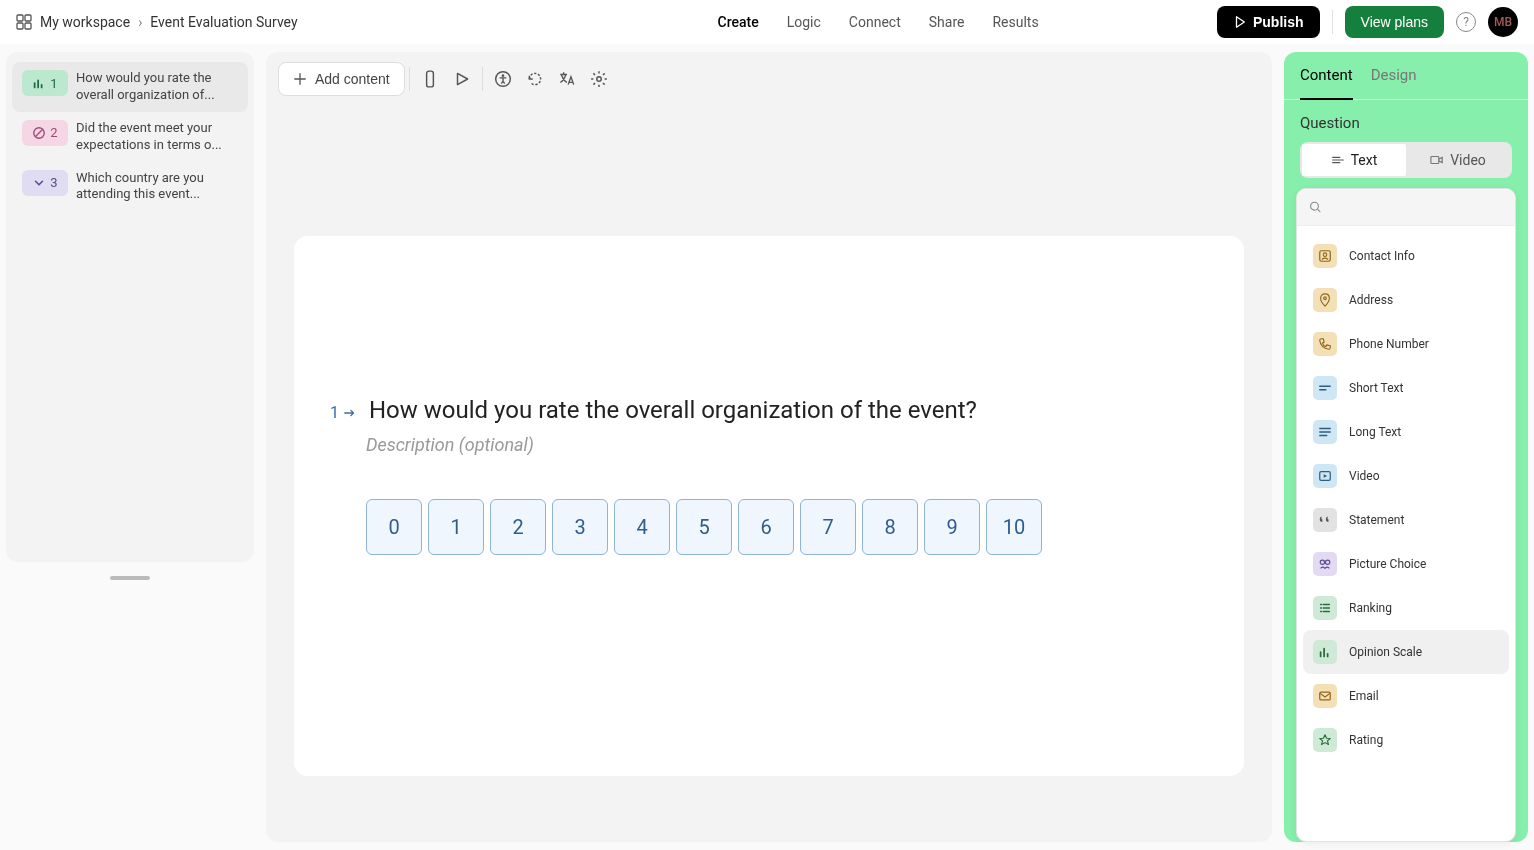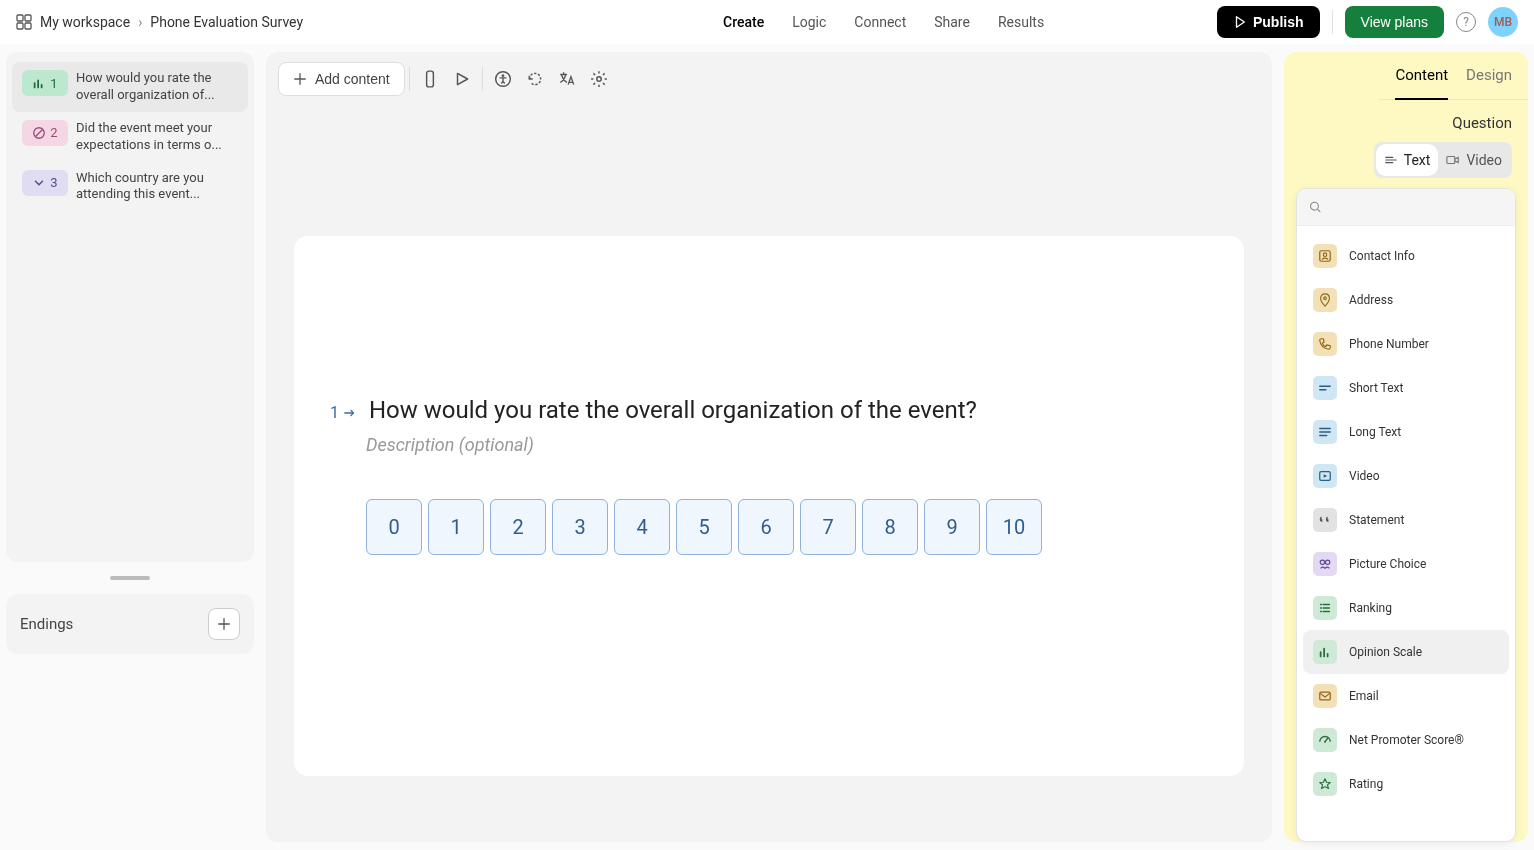--- a/index.html
+++ b/index.html
@@ -10,21 +10,21 @@
 .breadcrumb { display: flex; align-items: center; gap: 8px; font-size: 14px; color: #333; }
 .breadcrumb .grid-icon { width: 16px; height: 16px; display: inline-flex; }
 .breadcrumb .chevron { color: #888; }
 .topnav { display: flex; margin-left: 420px; gap: 28px; }
 .topnav-item { font-size: 14px; color: #555; cursor: pointer; }
 .topnav-item.active { color: #000; font-weight: 500; text-align: center; }
 .header-right { margin-left: auto; display: flex; align-items: center; gap: 12px; }
 .publish-btn { background: #000; color: #fff; border-radius: 8px; padding: 8px 16px; display: flex; align-items: center; gap: 6px; font-size: 14px; cursor: pointer; border: none; font-weight: bold; }
 .viewplans-btn { background: #15803d; color: #fff; border-radius: 8px; padding: 8px 16px; font-size: 14px; cursor: pointer; border: none; }
 .help-icon { width: 20px; height: 20px; border: 1.5px solid #888; border-radius: 50%; display: flex; align-items: center; justify-content: center; font-size: 12px; color: #888; cursor: pointer; }
-.avatar { width: 30px; height: 30px; border-radius: 50%; background: #7dd3fc; color: #a05b5b; display: flex; align-items: center; justify-content: center; font-size: 12px; font-weight: 500; cursor: pointer; }
+.avatar { width: 30px; height: 30px; border-radius: 50%; background: #000000; color: #a05b5b; display: flex; align-items: center; justify-content: center; font-size: 12px; font-weight: 500; cursor: pointer; }
 
 
 .main { display: flex; height: calc(100% - 44px); }
 
 
 .sidebar { width: 260px; padding: 8px 6px; display: flex; flex-direction: column; gap: 14px; }
 .panel { background: #f3f3f3; border-radius: 12px; padding: 10px 6px; }
 .qlist-panel { flex: 0 0 auto; height: 510px; overflow-y: auto; }
 .q-item { display: flex; align-items: flex-start; gap: 8px; padding: 8px 10px; border-radius: 8px; cursor: pointer; }
 .q-item.active { background: #e9e9e9; }
@@ -50,27 +50,27 @@
 .qcard { background: #fff; border-radius: 14px; margin: 130px auto 40px auto; width: 950px; height: 540px; padding: 160px 36px 40px 36px; }
 .qrow { display: flex; align-items: baseline; gap: 12px; }
 .qnum { color: #3a6ea5; font-size: 16px; display: flex; align-items: center; gap: 4px; }
 .qtitle { font-size: 24px; color: #222; }
 .qdesc { color: #999; font-style: italic; font-size: 18px; margin-top: 10px; margin-left: 36px; }
 .opinion-row { display: flex; gap: 6px; margin-top: 44px; margin-left: 36px; }
 .op-btn { width: 56px; height: 56px; border: 1px solid #8fb3d9; background: #eff6fd; color: #2f5e8e; border-radius: 6px; display: flex; align-items: center; justify-content: center; font-size: 20px; cursor: pointer; }
 
 
 .rside { width: 256px; padding: 8px 6px; }
-.rpanel { background: #fef9c3; border-radius: 12px; height: 100%; display: flex; flex-direction: column; align-items: flex-end; }
+.rpanel { background: #86efac; border-radius: 12px; height: 100%; display: flex; flex-direction: column; }
 .rtabs { display: flex; padding: 0 16px; gap: 18px; border-bottom: 1px solid #e5e5e5; }
 .rtab { padding: 14px 0; font-size: 15px; color: #777; cursor: pointer; }
 .rtab.active { color: #000; border-bottom: 2px solid #000; margin-bottom: -1px; }
 .rsection-label { padding: 14px 16px 10px 16px; font-size: 15px; color: #333; }
 .segctrl { display: flex; margin: 0 16px 10px 16px; background: #e8e8e8; border-radius: 8px; padding: 2px; }
-.segbtn { flex: 1; padding: 8px; border-radius: 10px; display: flex; align-items: center; justify-content: center; gap: 6px; font-size: 14px; color: #555; cursor: pointer; }
+.segbtn { flex: 1; padding: 8px; border-radius: 2px; display: flex; align-items: center; justify-content: center; gap: 6px; font-size: 14px; color: #555; cursor: pointer; }
 .segbtn.active { background: #fff; color: #222; }
 .typepicker { margin: 0 12px; background: #fff; border: 1px solid #e3e3e3; border-radius: 10px; flex: 1; display: flex; flex-direction: column; box-shadow: 0 2px 8px rgba(0,0,0,0.06); overflow: hidden; }
 .tpsearch { display: flex; align-items: center; padding: 10px 12px; border-bottom: 1px solid #eee; background: #f5f5f5; }
 .tpsearch input { border: none; background: transparent; outline: none; width: 100%; font-size: 14px; margin-left: 8px; }
 .tplist { flex: 1; overflow-y: auto; padding: 8px 6px; }
 .tp-item { display: flex; align-items: center; gap: 12px; padding: 10px 10px; border-radius: 8px; cursor: pointer; font-size: 12px; color: #333; }
 .tp-item.sel { background: #f0f0f0; }
 .tp-icon { width: 24px; height: 24px; border-radius: 5px; display: flex; align-items: center; justify-content: center; flex-shrink: 0; }
 .tp-icon svg { width: 14px; height: 14px; }
 .i-yellow { background: #f3e0b6; color: #8f6818; }
@@ -89,21 +89,21 @@
           <g fill="none" stroke="#555" stroke-width="1.3">
             <rect x="1" y="1" width="6" height="6" rx="1"></rect>
             <rect x="9" y="1" width="6" height="6" rx="1"></rect>
             <rect x="1" y="9" width="6" height="6" rx="1"></rect>
             <rect x="9" y="9" width="6" height="6" rx="1"></rect>
           </g>
         </svg>
     </span>
     <span>My workspace</span>
     <span class="chevron">›</span>
-    <span>Phone Evaluation Survey</span>
+    <span>Event Evaluation Survey</span>
   </div>
   <div class="topnav">
     <span class="topnav-item active">Create</span>
     <span class="topnav-item">Logic</span>
     <span class="topnav-item">Connect</span>
     <span class="topnav-item">Share</span>
     <span class="topnav-item">Results</span>
   </div>
   <div class="header-right">
     <button class="publish-btn">
@@ -148,28 +148,20 @@
               <svg viewBox="0 0 16 16">
                 <path d="M4 6 L8 10 L12 6" fill="none" stroke="currentColor" stroke-width="1.8" stroke-linecap="round" stroke-linejoin="round"></path>
               </svg>
               <span>3</span>
             </span>
             <span class="q-text">Which country are you attending this event...</span>
           </div>
         </div>
     </div>
     <div class="resize-handle"></div>
-    <div class="panel endings-panel">
-      <span class="title">Endings</span>
-      <span class="plus-btn">
-        <svg width="14" height="14" viewBox="0 0 16 16">
-            <path d="M8 2 V14 M2 8 H14" stroke="#555" stroke-width="1.5" stroke-linecap="round"></path>
-          </svg>
-      </span>
-    </div>
   </div>
 
   <div class="canvas">
     <div class="canvas-inner">
       <div class="toolbar">
         <button class="addcontent-btn">
           <svg width="14" height="14" viewBox="0 0 16 16">
               <path d="M8 2 V14 M2 8 H14" stroke="#555" stroke-width="1.5" stroke-linecap="round"></path>
             </svg>
           <span>Add content</span>
@@ -361,30 +353,20 @@
                 <svg viewBox="0 0 16 16">
                   <rect x="2" y="3.5" width="12" height="9" rx="1.5" fill="none" stroke="currentColor" stroke-width="1.4"></rect>
                   <path d="M2.5 5 L8 9 L13.5 5" fill="none" stroke="currentColor" stroke-width="1.4"></path>
                 </svg>
               </span>
               <span>Email</span>
             </div>
             <div class="tp-item">
               <span class="tp-icon i-green">
                 <svg viewBox="0 0 16 16">
-                  <path d="M2 10 A6 6 0 0 1 14 10" fill="none" stroke="currentColor" stroke-width="1.5"></path>
-                  <path d="M8 10 L11 6" stroke="currentColor" stroke-width="1.5" stroke-linecap="round"></path>
-                  <circle cx="8" cy="10" r="1" fill="currentColor"></circle>
-                </svg>
-              </span>
-              <span>Net Promoter Score®</span>
-            </div>
-            <div class="tp-item">
-              <span class="tp-icon i-green">
-                <svg viewBox="0 0 16 16">
                   <path d="M8 2 L9.8 6 L14 6.3 L10.8 9 L12 13.2 L8 11 L4 13.2 L5.2 9 L2 6.3 L6.2 6 Z" fill="none" stroke="currentColor" stroke-width="1.3" stroke-linejoin="round"></path>
                 </svg>
               </span>
               <span>Rating</span>
             </div>
           </div>
       </div>
     </div>
   </div>
 

